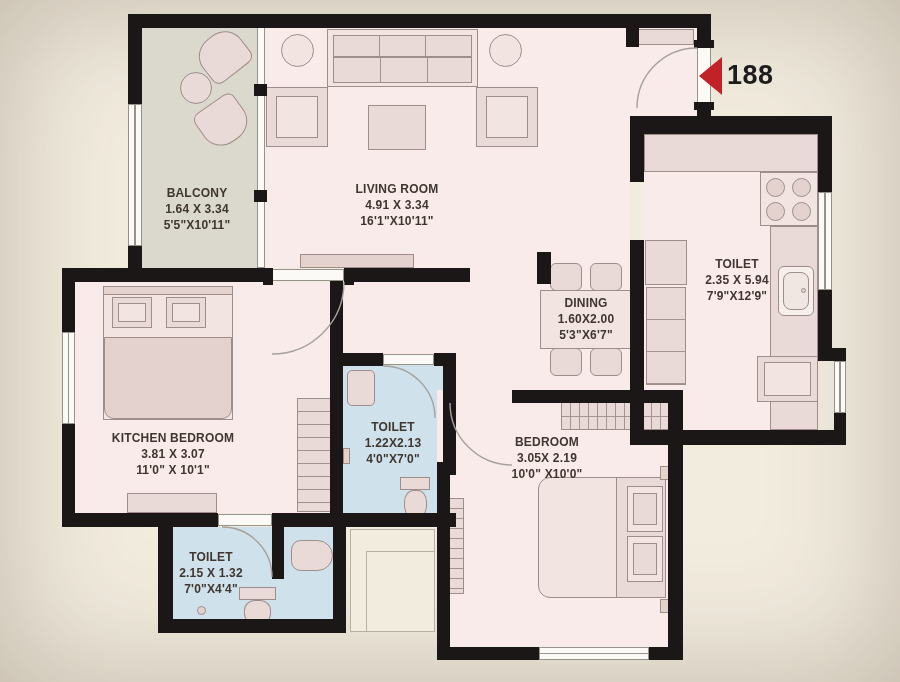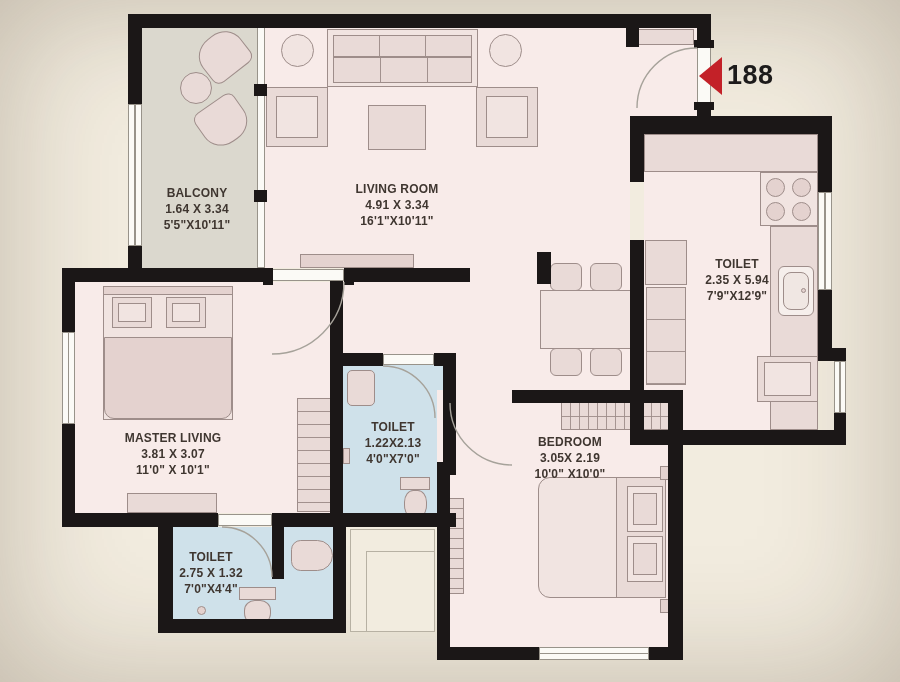--- a/index.html
+++ b/index.html
@@ -193,34 +193,39 @@
   <div class="label" style="left:397px;top:181px">
     <div>LIVING ROOM</div>
     <div>4.91 X 3.34</div>
     <div>16'1"X10'11"</div>
   </div>
   <div class="label" style="left:737px;top:256px">
     <div>TOILET</div>
     <div>2.35 X 5.94</div>
     <div>7'9"X12'9"</div>
   </div>
+  <div class="label" style="left:586px;top:295px">
+    <div>DINING</div>
+    <div>1.60X2.00</div>
+    <div>5'3"X6'7"</div>
+  </div>
   <div class="label" style="left:173px;top:430px">
-    <div>MASTER LIVING</div>
+    <div>KITCHEN BEDROOM</div>
     <div>3.81 X 3.07</div>
     <div>11'0" X 10'1"</div>
   </div>
   <div class="label" style="left:393px;top:419px">
     <div>TOILET</div>
     <div>1.22X2.13</div>
     <div>4'0"X7'0"</div>
   </div>
-  <div class="label" style="left:570px;top:434px">
+  <div class="label" style="left:547px;top:434px">
     <div>BEDROOM</div>
     <div>3.05X 2.19</div>
     <div>10'0" X10'0"</div>
   </div>
   <div class="label" style="left:211px;top:549px">
     <div>TOILET</div>
-    <div>2.75 X 1.32</div>
+    <div>2.15 X 1.32</div>
     <div>7'0"X4'4"</div>
   </div>
 
 </div>
 
 </body></html>

